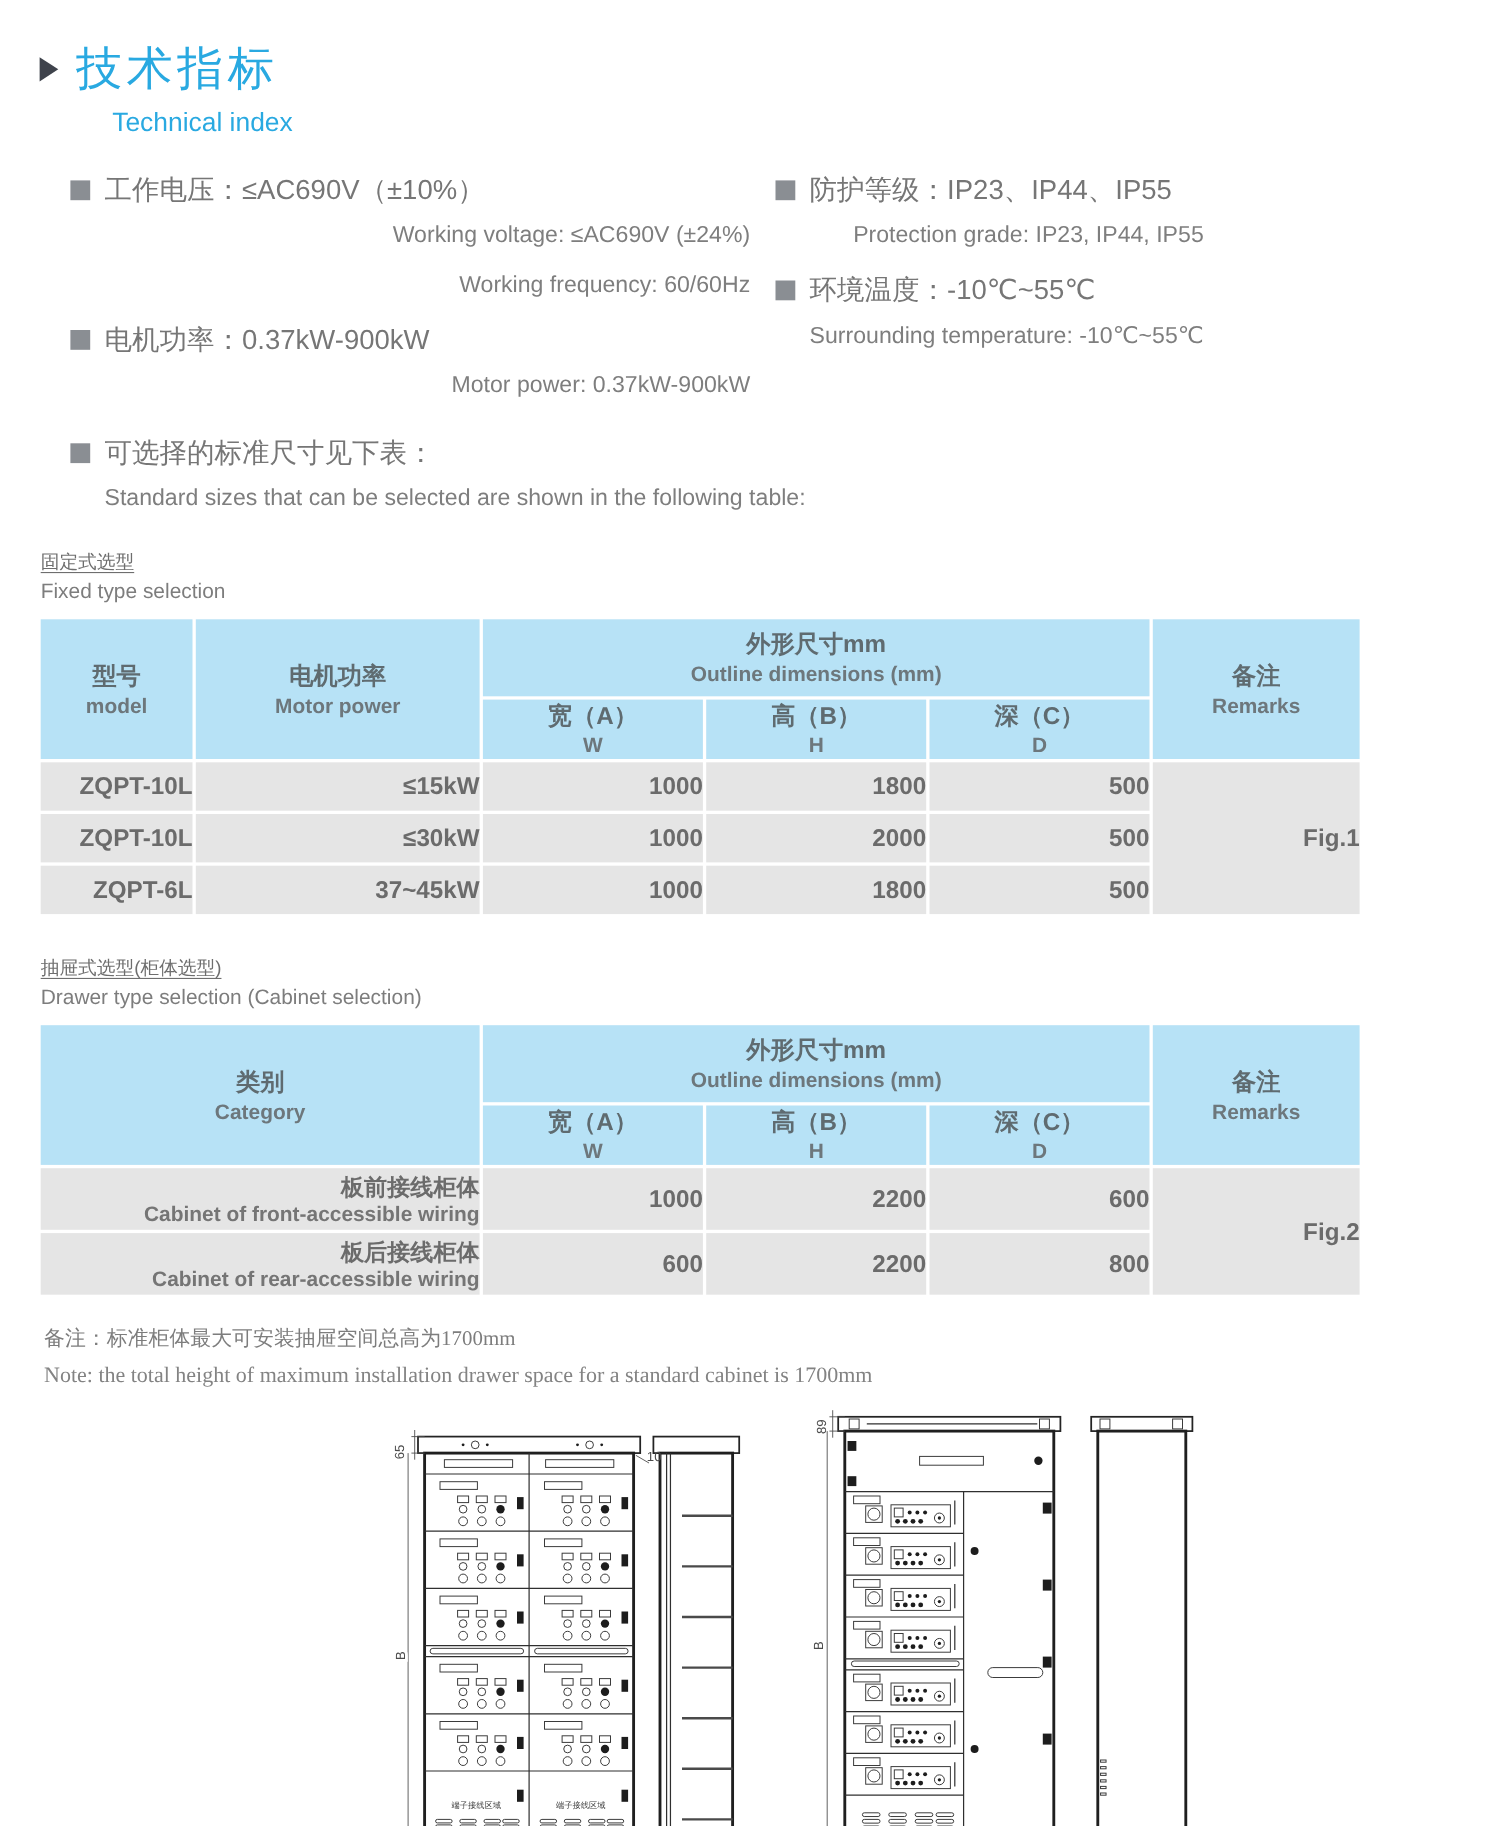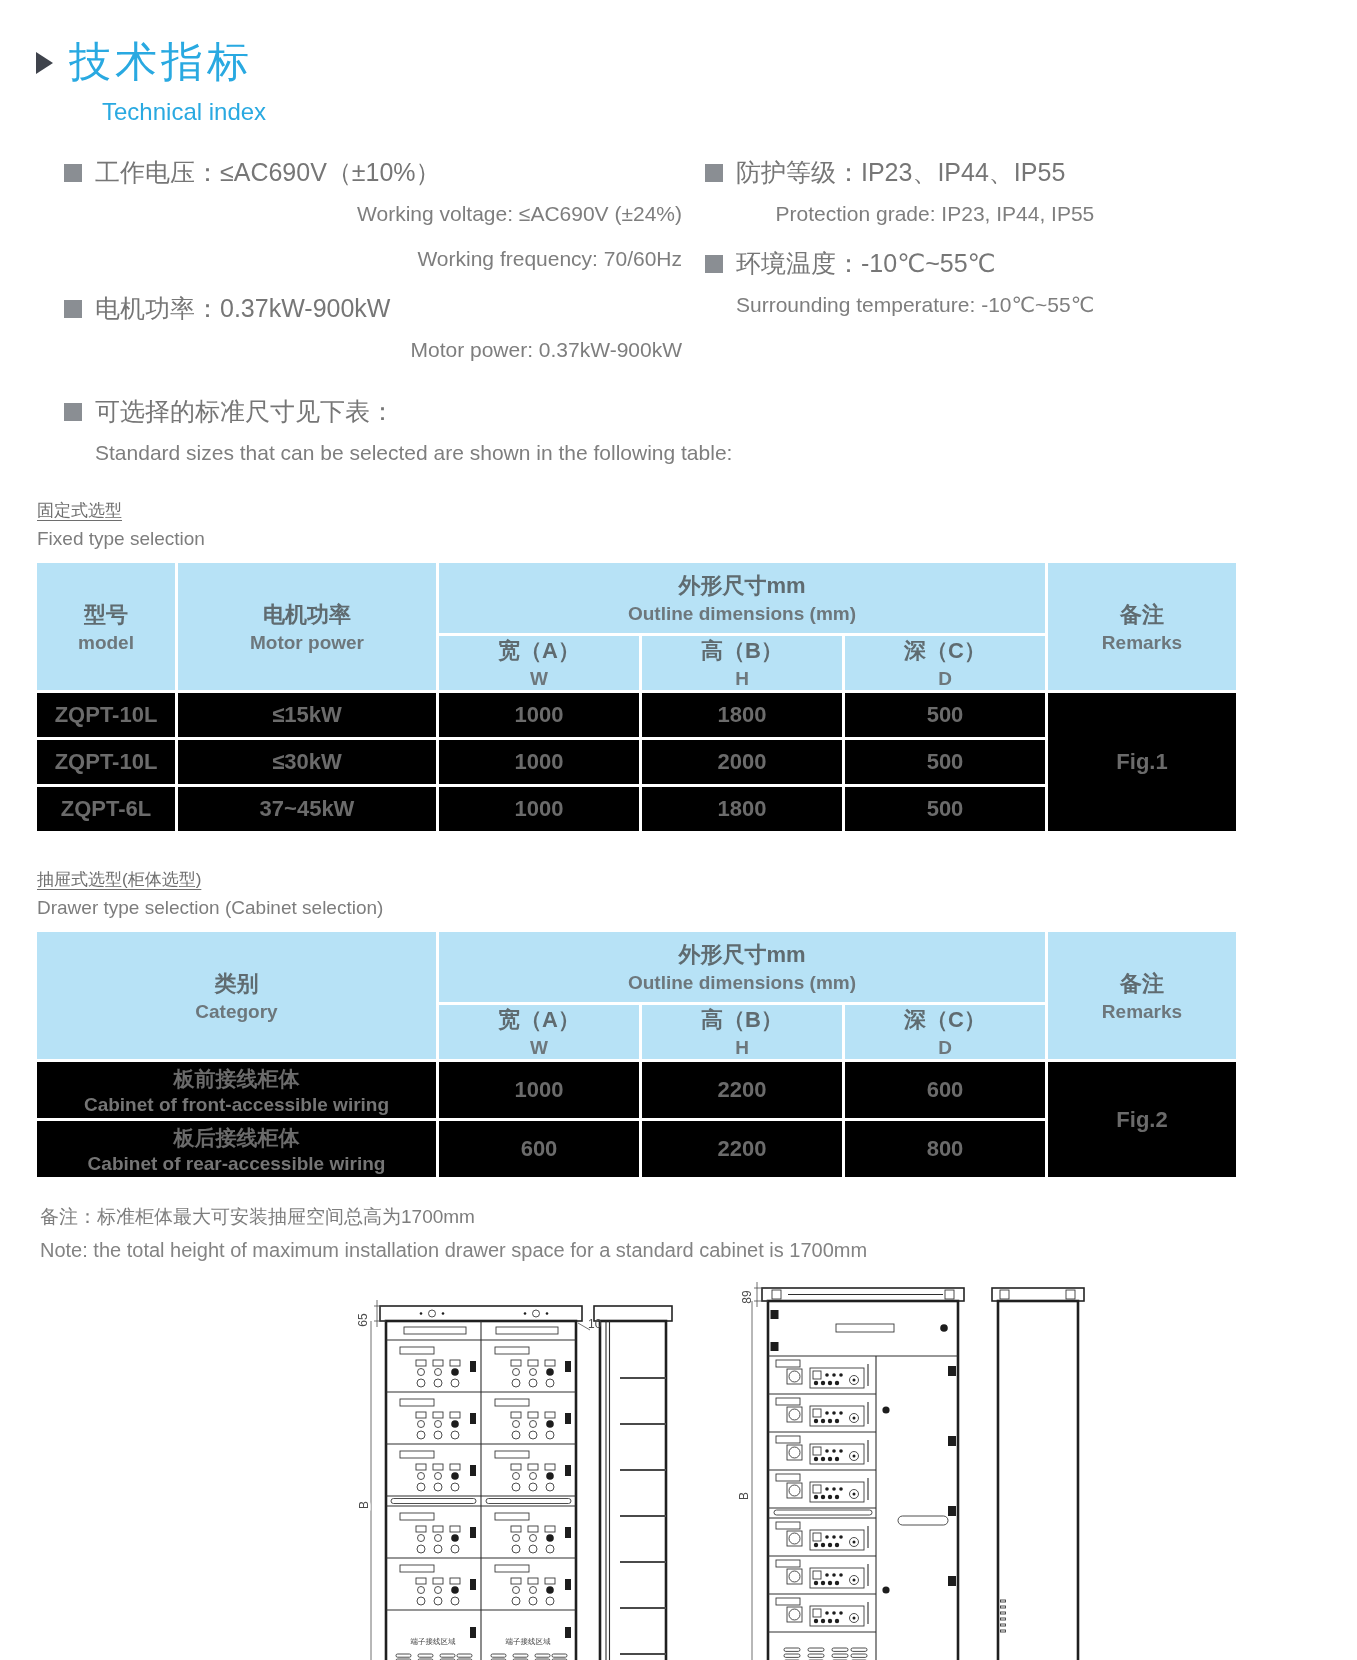--- a/index.html
+++ b/index.html
@@ -22,32 +22,32 @@
   .en-line{margin:13px 0 21px 31px;font-size:21px;color:#7e7e7e;}
   .sizes-note{margin:12px 0 0 64px;}
   
   .sec-label{margin:34px 0 0 37px;}
   .sec-label .zh{font-size:17px;color:#6e6e6e;text-decoration:underline;text-underline-offset:4px;}
   .sec-label .en{font-size:19px;color:#7d7d7d;margin-top:6px;}
   
   table.spec{border-collapse:separate;border-spacing:3px;margin:10px 0 0 34px;table-layout:fixed;}
   table.spec th,table.spec td{text-align:center;vertical-align:middle;font-weight:700;padding:0;}
   table.spec th{background:#b7e2f6;color:#666;}
-  table.spec td{background:#000000;color:#6b6b6b;font-size:22px;}
+  table.spec td{background:#e5e5e5;color:#6b6b6b;font-size:22px;text-align:right;}
   .hz{font-size:22px;color:#5f6b70;}
   .he{font-size:19px;color:#6d777c;margin-top:2px;}
   th.grp{height:70px;}
   th.sub{height:48px;}
   th.span2{height:121px;}
   td.r1{height:44px;}
   td.r2{height:56px;}
   .cat-zh{font-size:21px;color:#6b6b6b;}
   .cat-en{font-size:19px;color:#757575;margin-top:1px;}
   
-  .note{margin:24px 16px 0 40px;}
+  .note{margin:24px 16px 0 40px;font-family:Liberation Serif, serif;}
   .note .zh{font-size:19px;color:#7d7d7d;}
   .note .en{font-size:20px;color:#838383;margin-top:9px;}
   
   .figs{position:relative;height:545px;margin-top:8px;}
   .figblock{position:absolute;}
   .fig1{left:344px;top:22px;width:348px;}
   .fig2{left:708px;top:0px;width:395px;}
   svg .ln{stroke:#2f2f2f;stroke-width:1.1;fill:none;}
   svg .thick{stroke:#1f1f1f;stroke-width:2.6;fill:#fff;}
   svg .mid{stroke:#242424;stroke-width:1.6;fill:#fff;}
@@ -75,21 +75,21 @@
   <div class="specs">
     <div class="specs-col">
       <div class="spec-item">
         <div class="zh-line">
             <span class="bullet"></span>
             <span>工作电压：≤AC690V（±10%）</span>
           </div>
         <div class="en-line">Working voltage: ≤AC690V (±24%)</div>
       </div>
       <div class="spec-item">
-        <div class="en-line">Working frequency: 70/60Hz</div>
+        <div class="en-line">Working frequency: 60/60Hz</div>
       </div>
       <div class="spec-item">
         <div class="zh-line">
             <span class="bullet"></span>
             <span>电机功率：0.37kW-900kW</span>
           </div>
         <div class="en-line">Motor power: 0.37kW-900kW</div>
       </div>
     </div>
     <div class="specs-col right">

